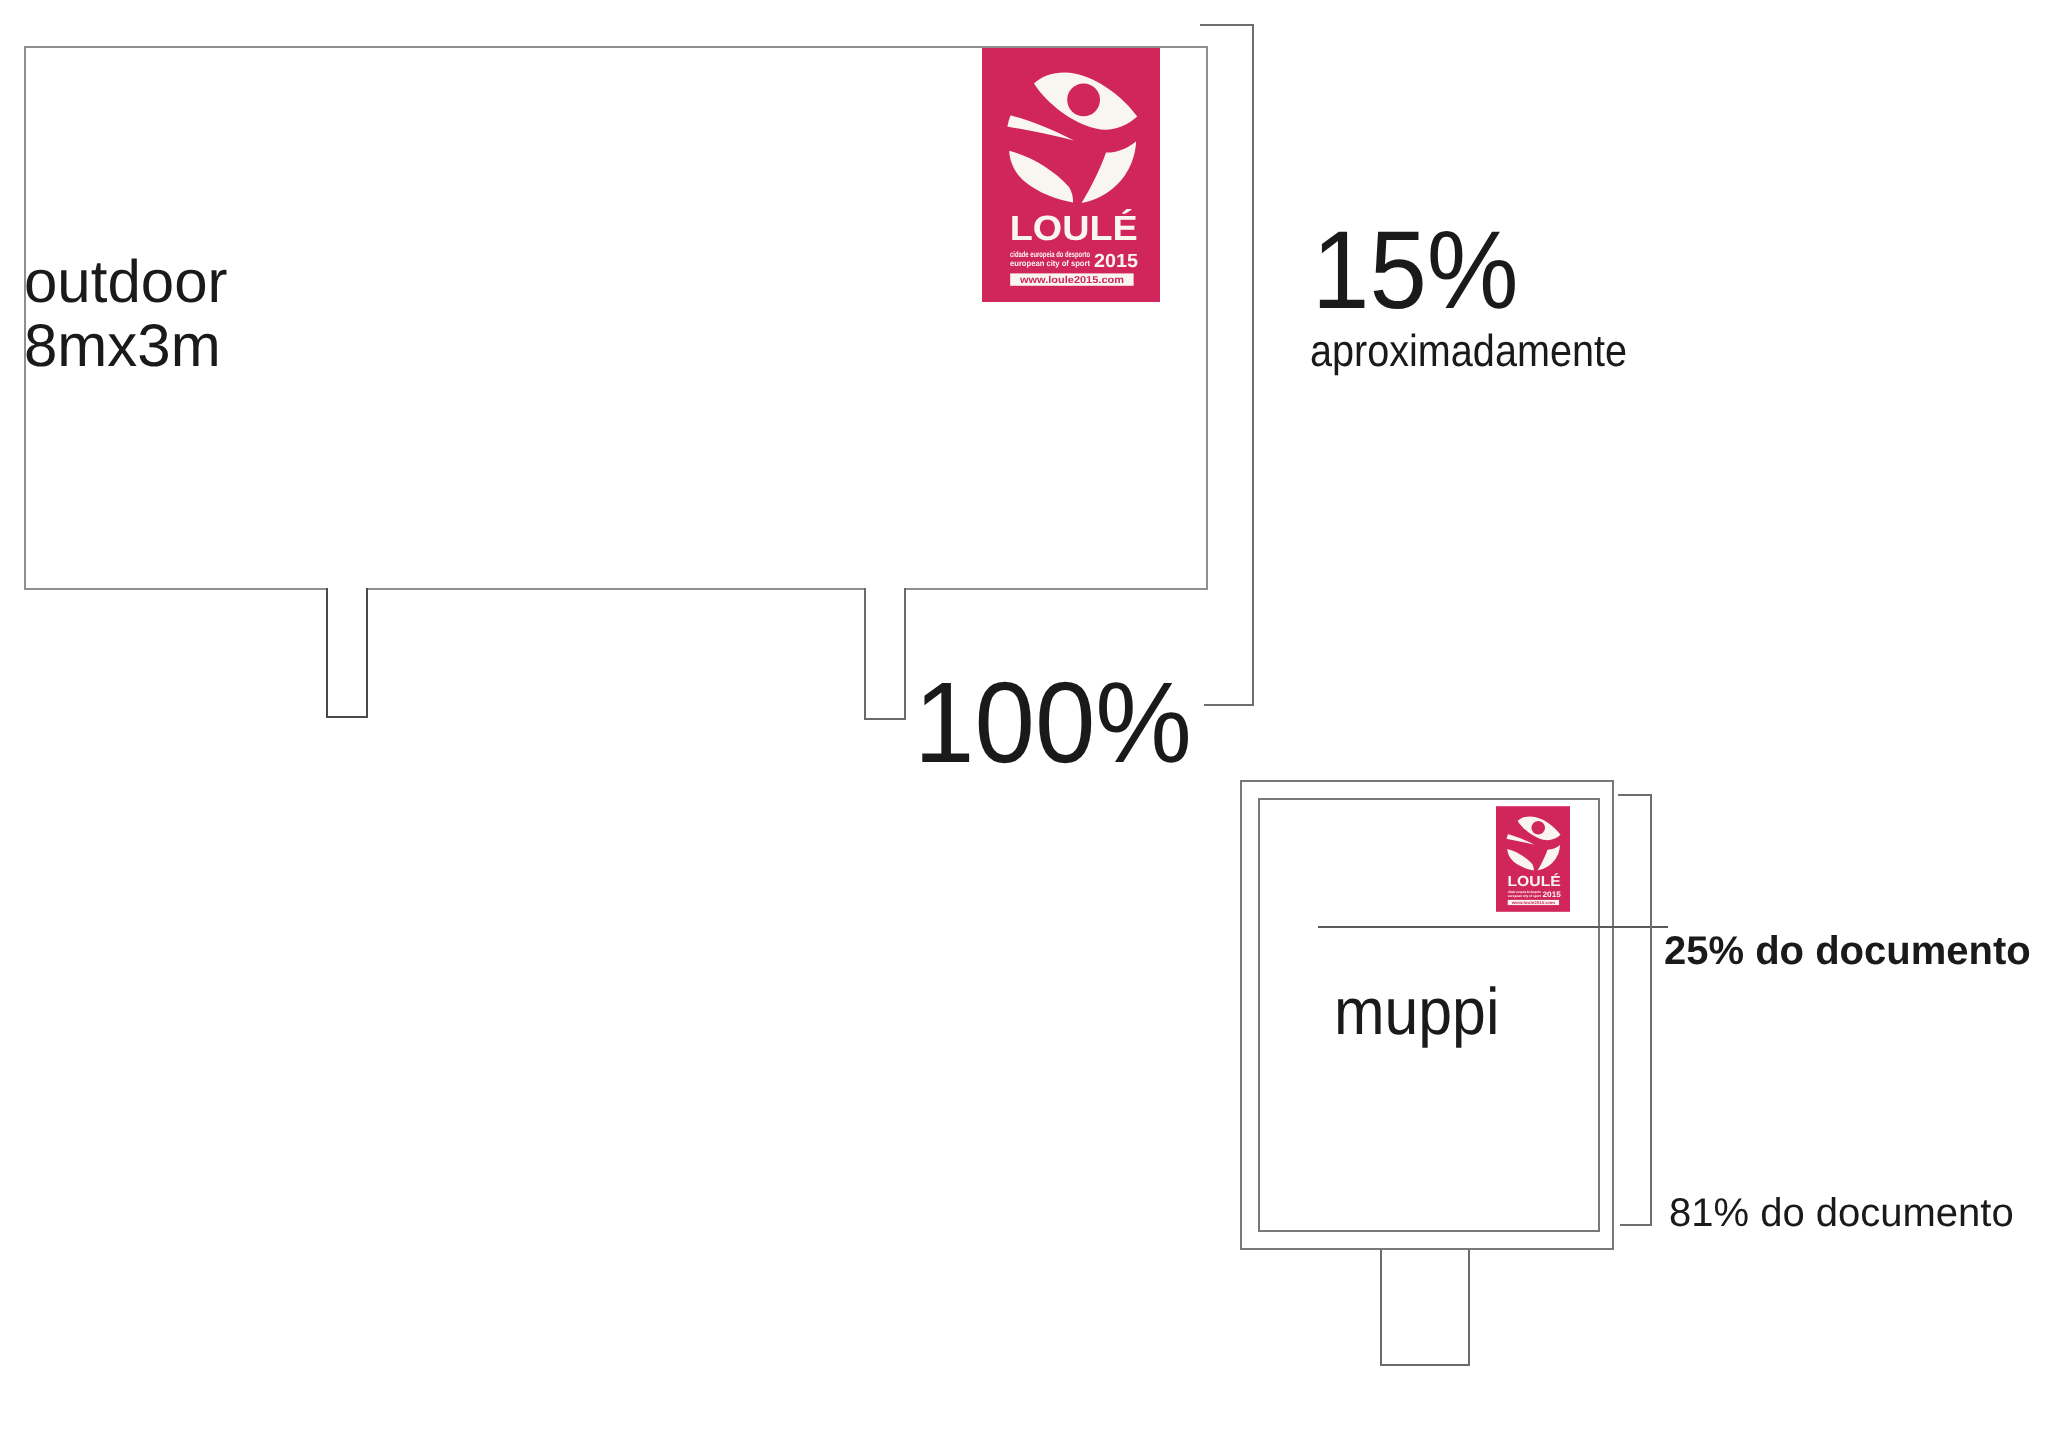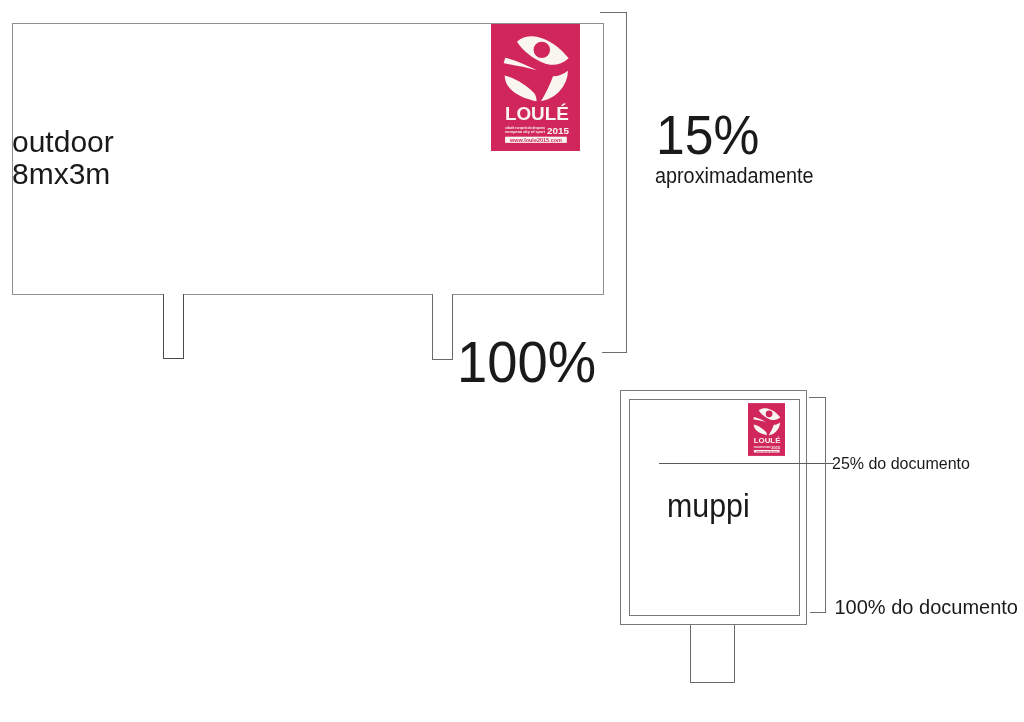--- a/index.html
+++ b/index.html
@@ -84,23 +84,23 @@
   <text x="14" y="104.5" font-size="4.1" font-weight="bold" fill="#f9f6f0" textLength="40" lengthAdjust="spacingAndGlyphs">cidade europeia do desporto</text>
   <text x="14" y="109" font-size="4.1" font-weight="bold" fill="#f9f6f0" textLength="40" lengthAdjust="spacingAndGlyphs">european city of sport</text>
   <text x="78" y="109.7" font-size="9.5" font-weight="bold" fill="#f9f6f0" text-anchor="end" textLength="22" lengthAdjust="spacingAndGlyphs">2015</text>
 
   <rect x="14.1" y="112.7" width="61.7" height="6.2" fill="#f9f6f0"></rect>
   <text x="45" y="117.6" font-size="5" font-weight="bold" fill="#d1265c" text-anchor="middle" textLength="52" lengthAdjust="spacingAndGlyphs">www.loule2015.com</text>
 </svg>
 
 <div class="ln" style="left:659px;top:463px;width:175px;height:1px;background:#5a5a5a;"></div>
 
-<div id="t25d" class="abs" style="left:832px;top:453px;font-size:16px;line-height:22px;">25% do documento</div>
+<div id="t25d" class="abs" style="left:832px;top:465px;font-size:20px;line-height:22px;font-weight:bold;">25% do documento</div>
 
 <div class="ln" style="left:809px;top:397px;width:16px;height:1px;"></div>
 
 <div class="ln" style="left:825px;top:397px;width:1px;height:216px;"></div>
 
 <div class="ln" style="left:810px;top:612px;width:15px;height:1px;"></div>
 
-<div id="t100d" class="abs" style="left:834.5px;top:596px;font-size:20px;line-height:22px;">100% do documento</div>
+<div id="t100d" class="abs" style="left:834.5px;top:596px;font-size:20px;line-height:22px;">81% do documento</div>
 
 <div class="abs" style="left:690px;top:625px;width:43px;height:57px;border:1px solid #6a6a6a;border-top:none;background:#fff;"></div>
 
 </body></html>

